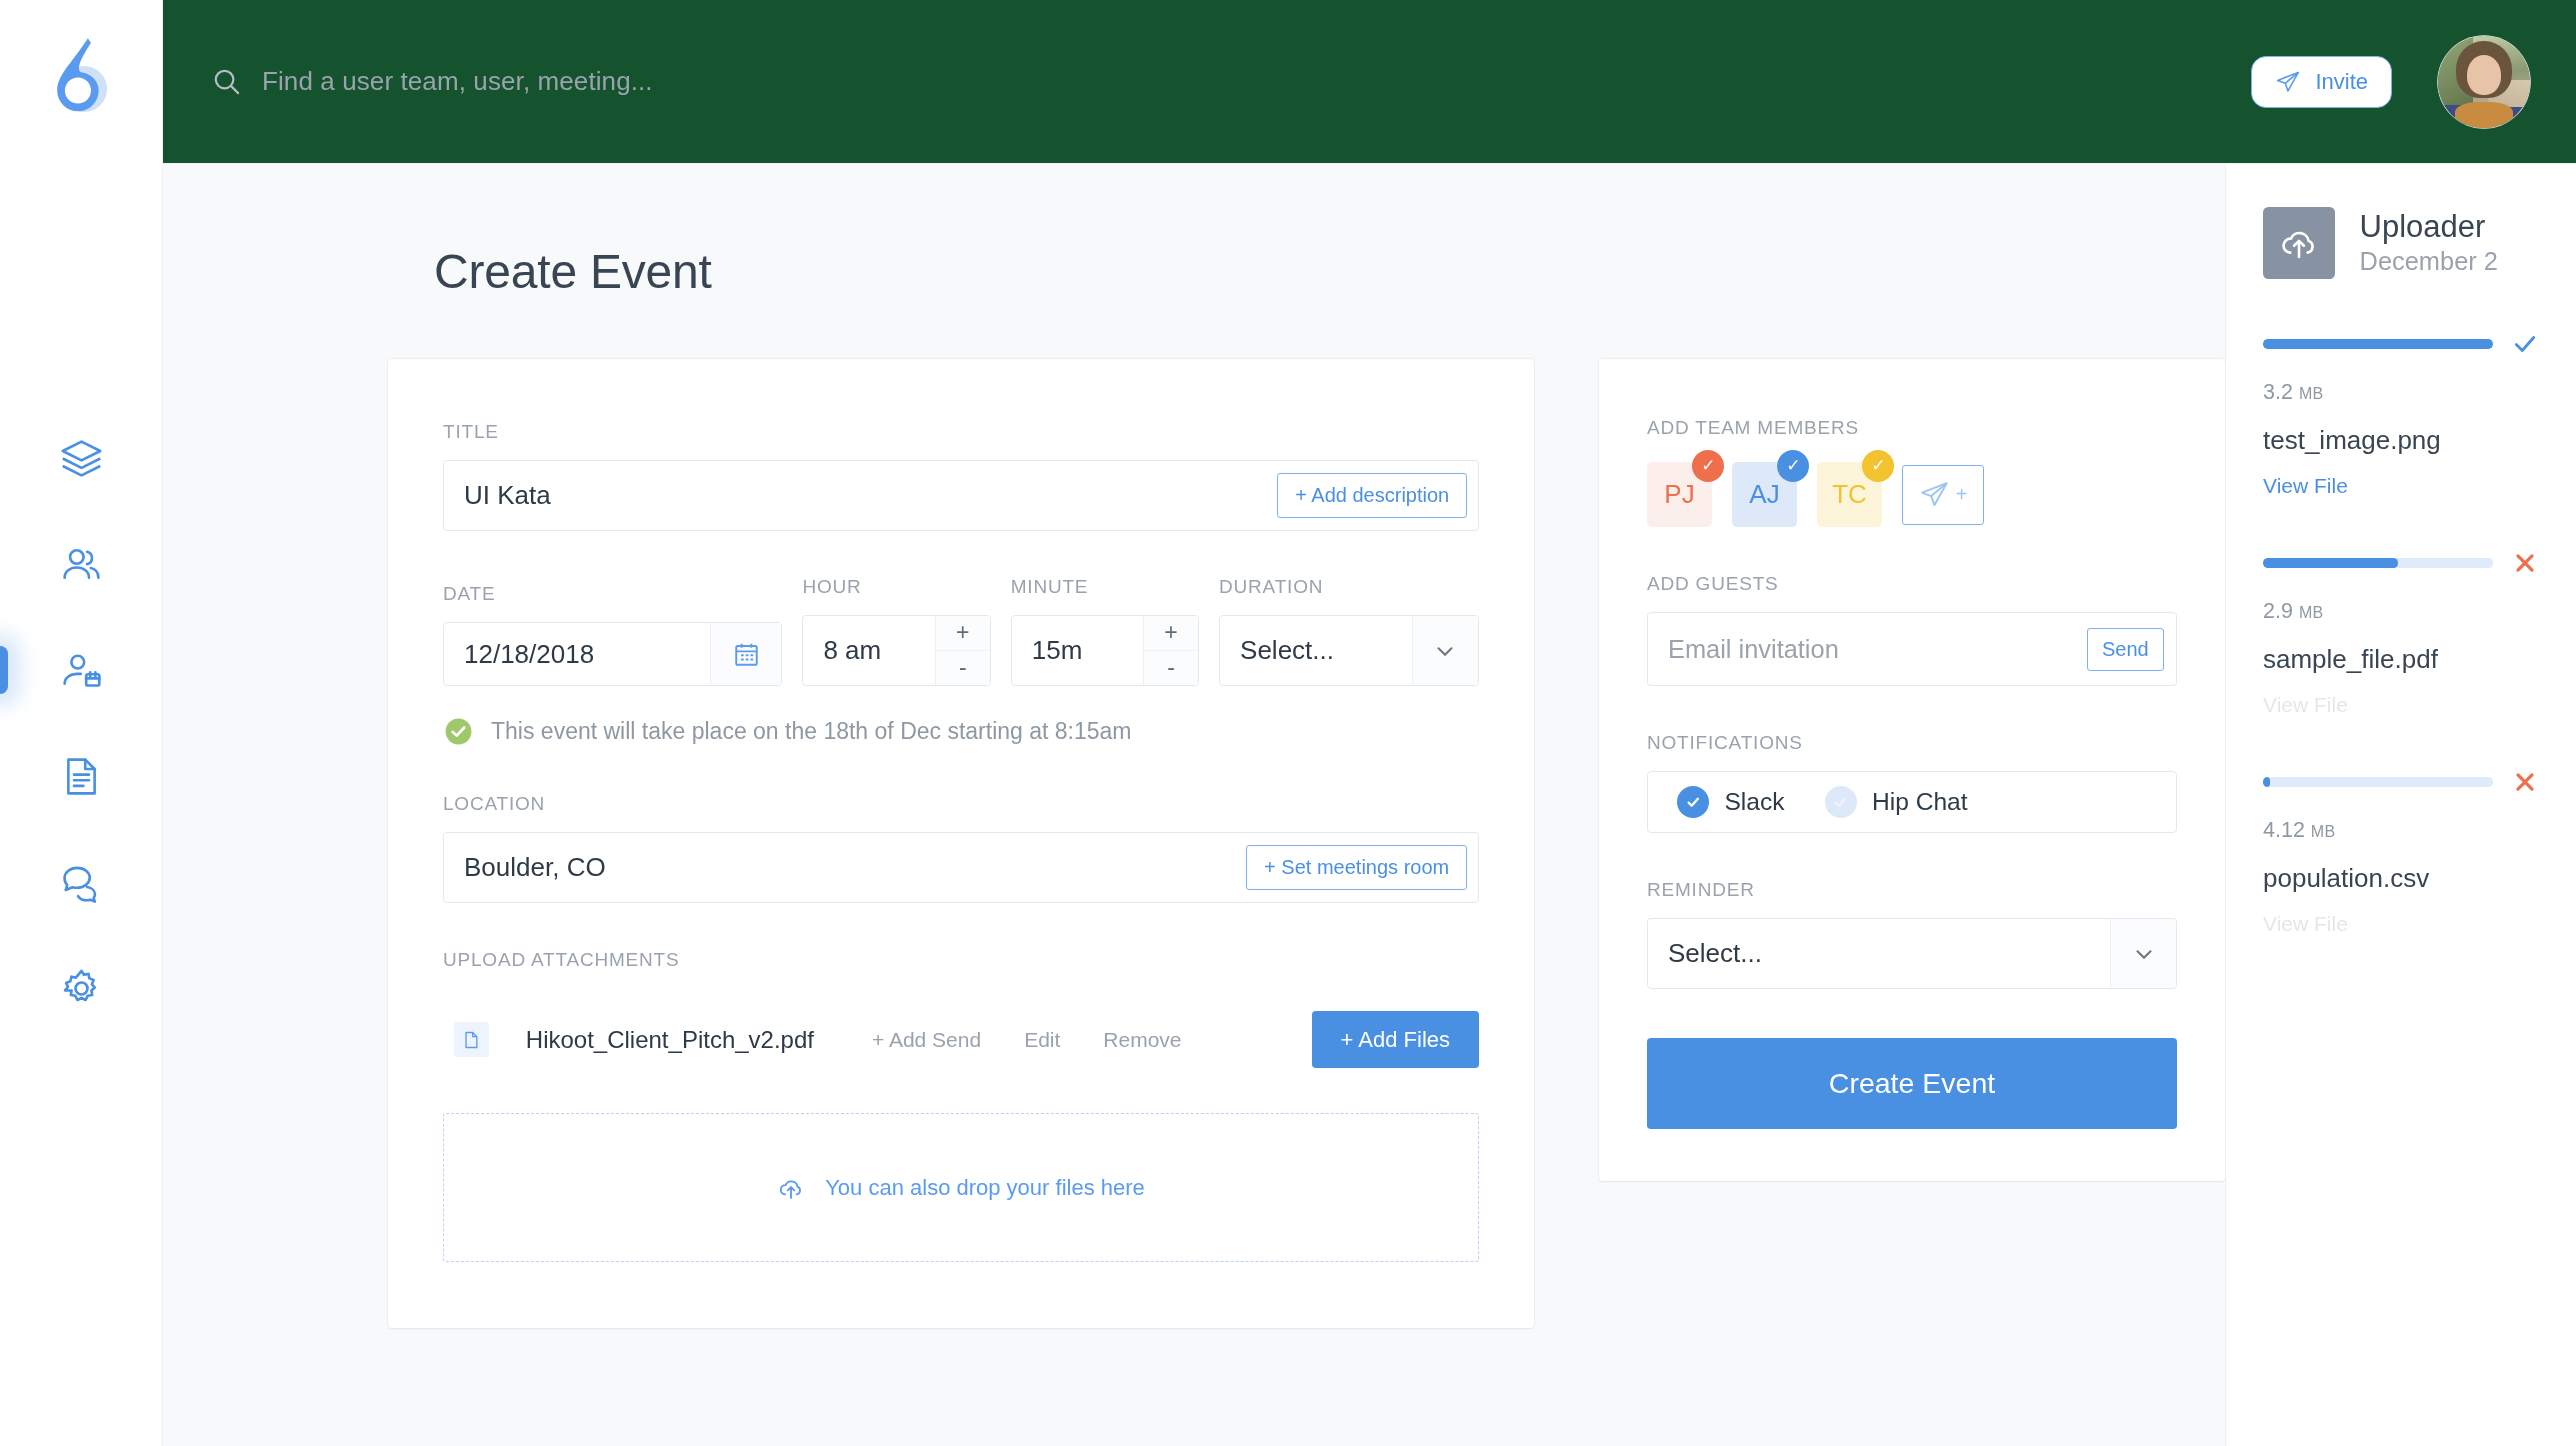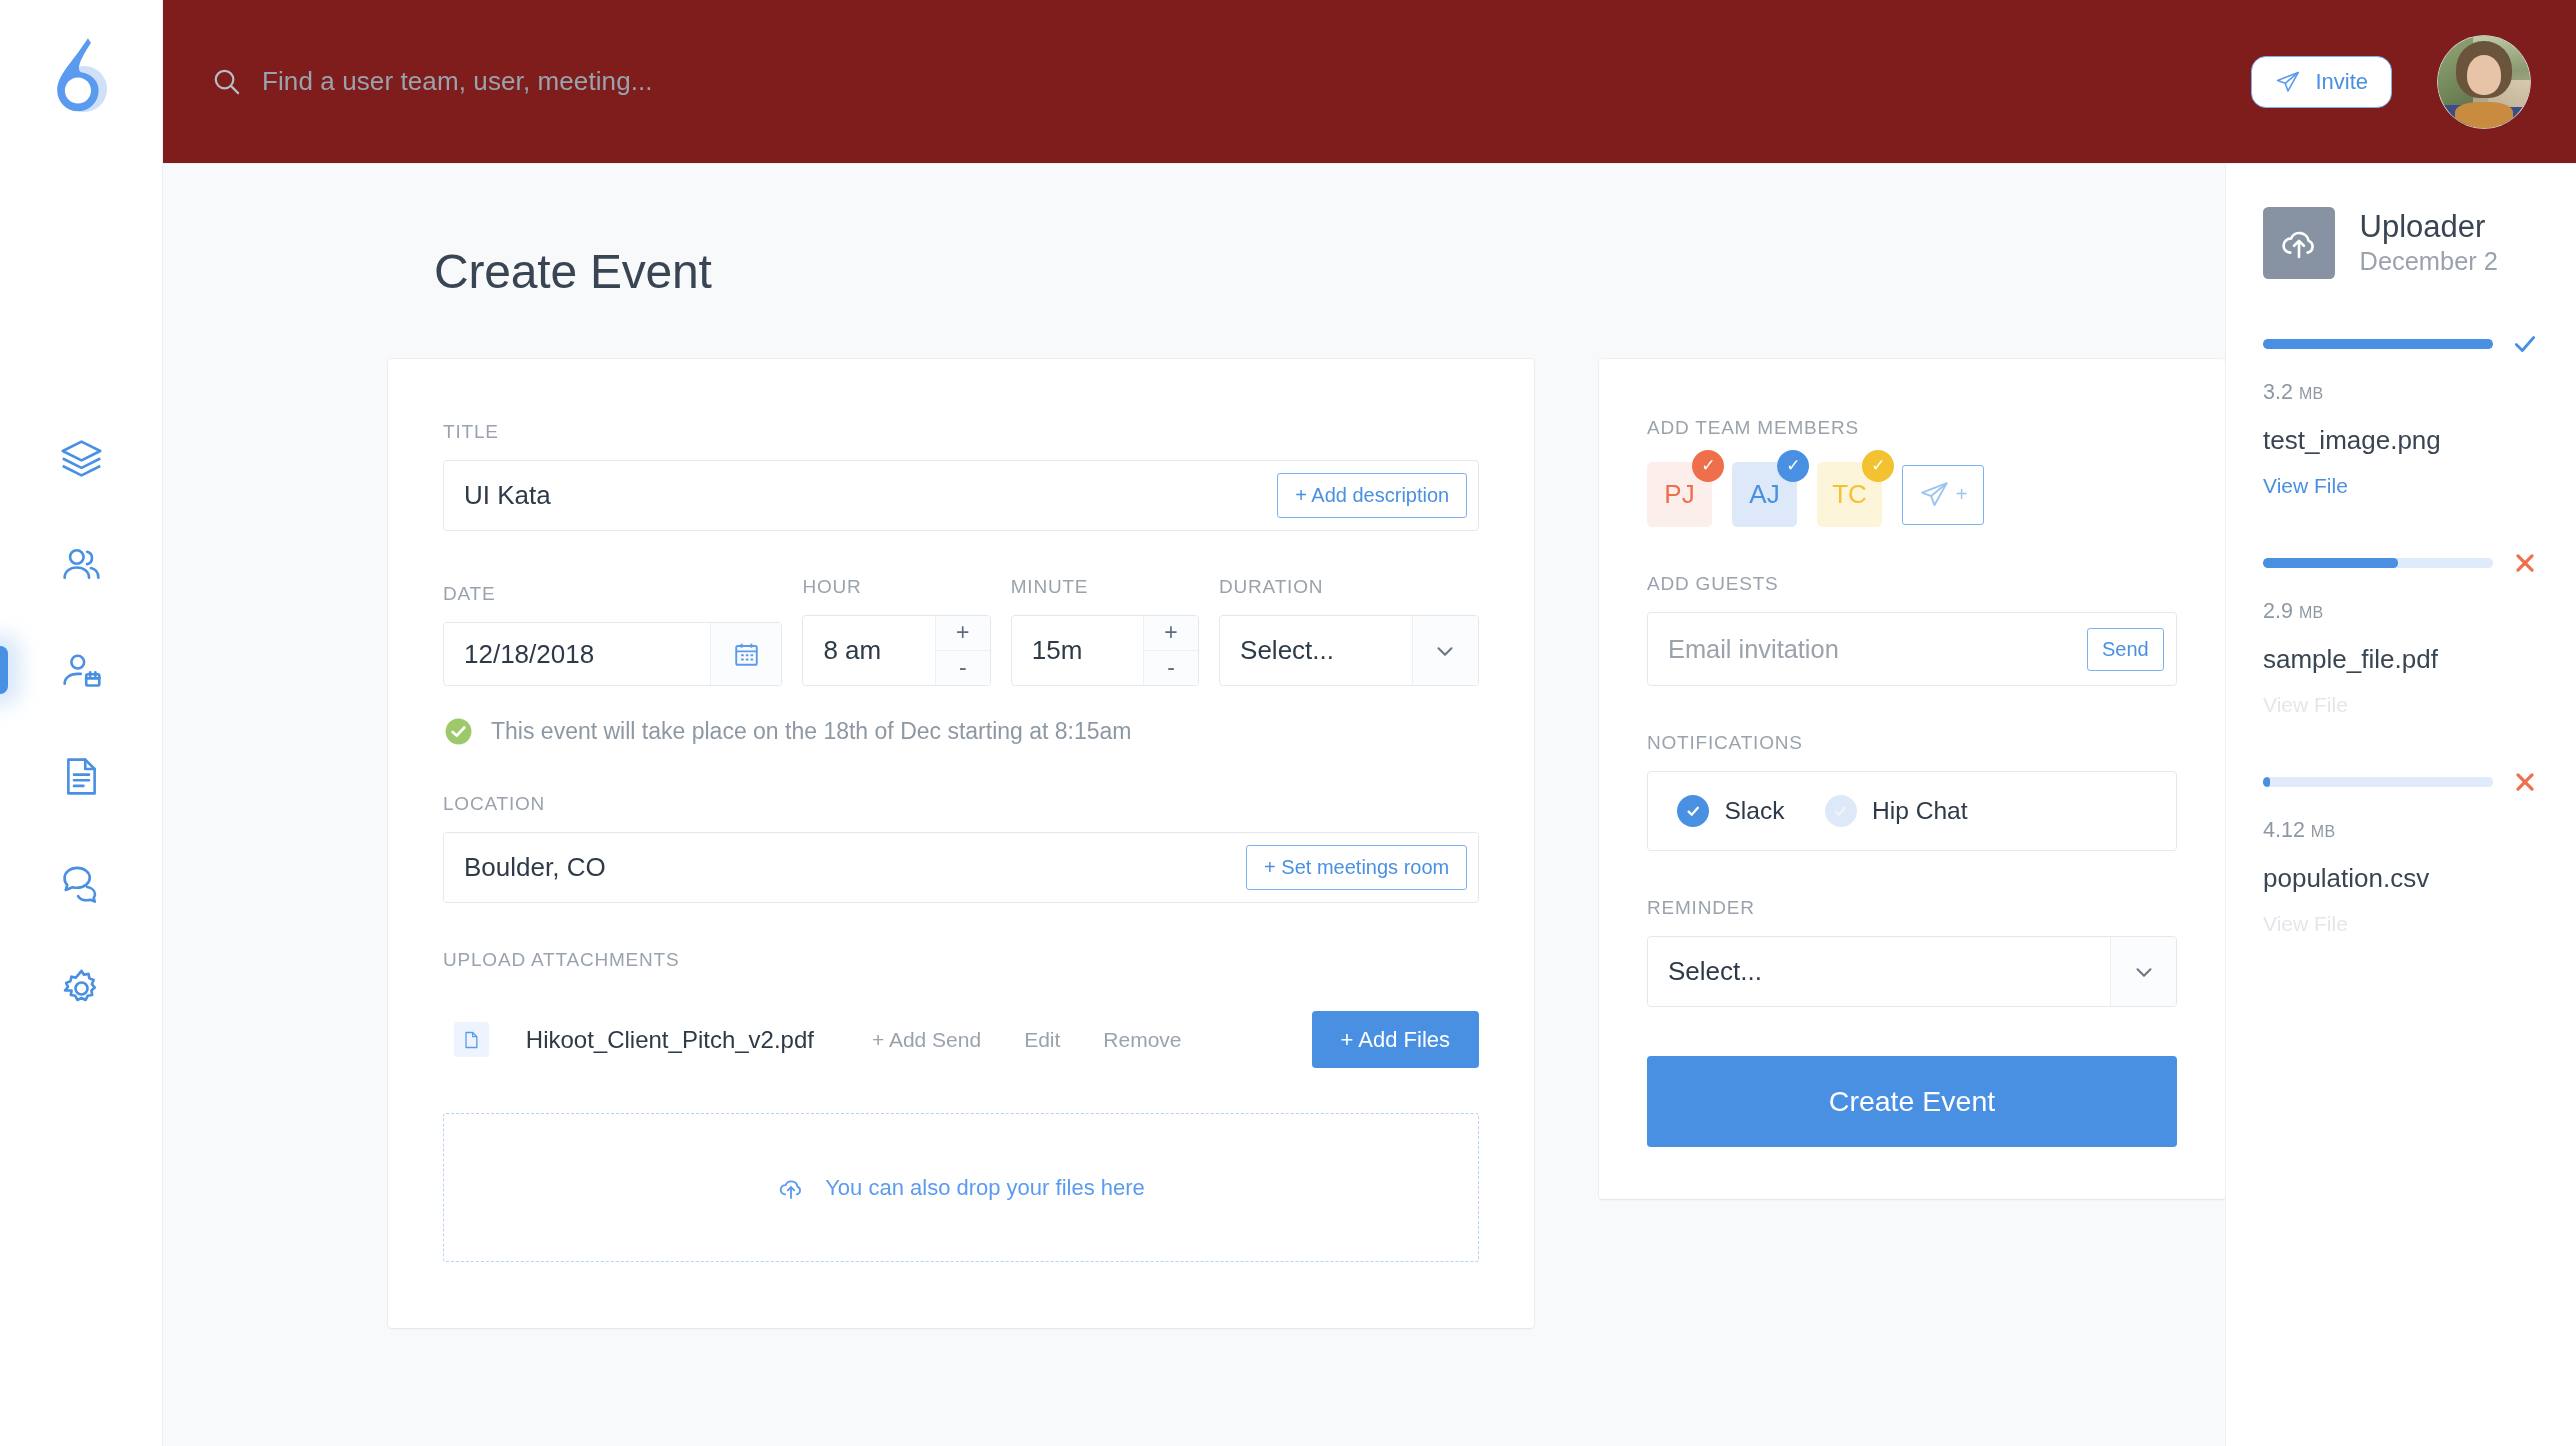--- a/index.html
+++ b/index.html
@@ -28,21 +28,21 @@
   .rail-item.active::before {
     content: ""; position: absolute; left: -7.7px; top: 29px;
     width: 15.4px; height: 48px; border-radius: 7.7px; background: #4a90e2;
     box-shadow: 0 0 20px 12.3px rgba(74,144,226,0.22);
   }
   .rail-item svg { display: block; }
 
   
   .main-col { flex: 1 1 auto; display: flex; flex-direction: column; min-width: 0; }
   .topbar {
-    height: 164px; background: #7f1d1d;
+    height: 164px; background: #14532d;
     border-bottom: 0.8px solid #eef1f4;
     display: flex; align-items: center; padding: 0 46px 0 48px;
     flex: 0 0 164px;
     gap: 30px;
   }
   .search-wrap { display: flex; align-items: center; gap: 20px; flex: 1 1 auto; }
   .search-input-row { display: flex; align-items: center; gap: 20px; width: 100%; }
   .search-text {
     border: none; outline: none; background: transparent;
     font-family: "Liberation Sans", sans-serif;
@@ -182,21 +182,21 @@
     font-size: 25.4px; color: #2e3a47; padding-left: 20px;
     font-family: "Liberation Sans", sans-serif;
   }
   .guest-box input::placeholder { color: #9aa3ad; }
   .send-btn {
     border: 0.8px solid #7cb0ef; border-radius: 3.1px; color: #4a90e2; background: #fff;
     height: 43px; padding: 0 14px; font-size: 20px; margin-right: 12.3px; cursor: pointer;
     font-family: "Liberation Sans", sans-serif;
   }
   .notif-box {
-    border: 0.8px solid #e4e8ec; border-radius: 3.8px; height: 80px; background: #fff;
+    border: 0.8px solid #e4e8ec; border-radius: 3.8px; height: 62px; background: #fff;
     display: flex; align-items: center; padding-left: 29px; gap: 40px;
   }
   .radio-opt { display: flex; align-items: center; gap: 15.4px; cursor: pointer; }
   .radio-dot { width: 32px; height: 32px; border-radius: 50%; display: flex; align-items: center; justify-content: center; }
   .radio-dot.on  { background: #4a90e2; }
   .radio-dot.off { background: #dde9f8; }
   .radio-label { font-size: 24.6px; color: #2e3a47; }
   .create-btn {
     width: 100%; height: 91px; background: #4a90e2; border: none; border-radius: 3.8px;
     color: #fff; font-size: 28.5px; cursor: pointer; margin-top: 49px;

